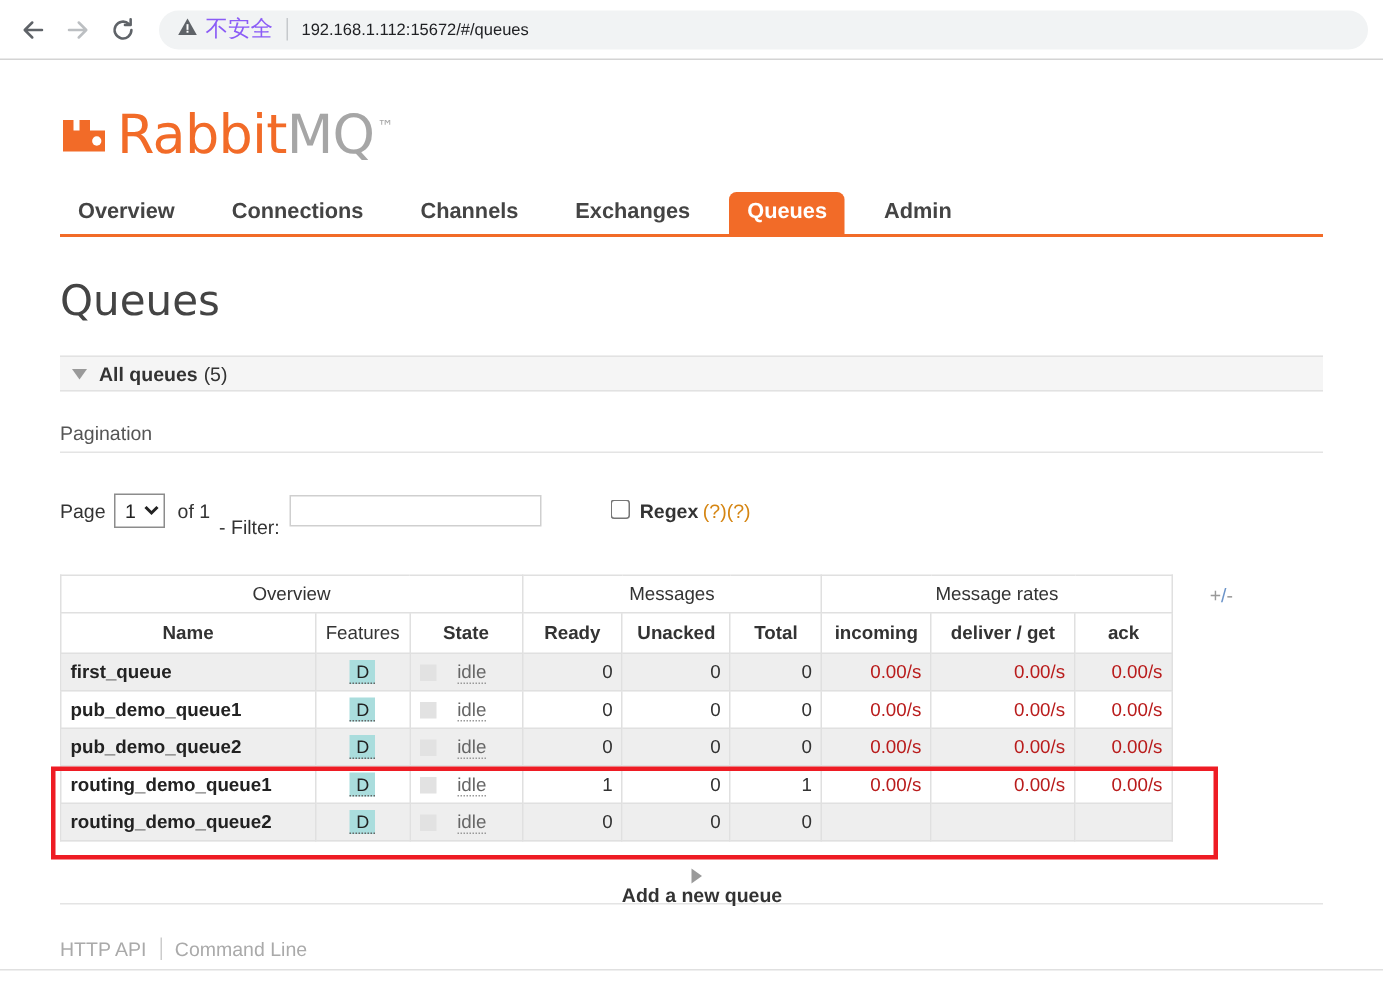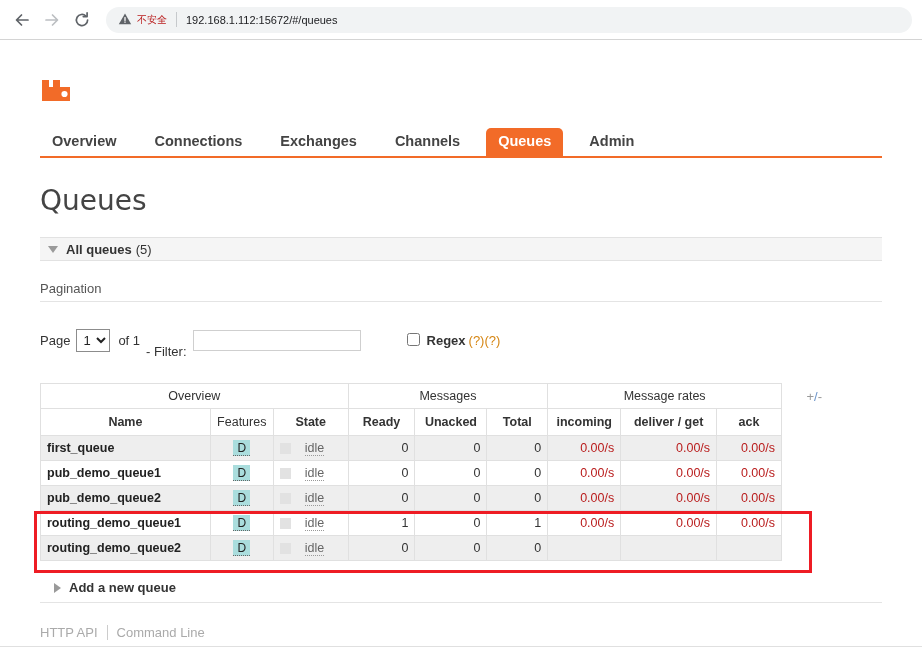--- a/index.html
+++ b/index.html
@@ -40,22 +40,22 @@
     background: #f1f3f4;
     border-radius: 13px;
     display: flex;
     align-items: center;
     padding: 0 12px;
     box-sizing: border-box;
   }
   #security-warning {
     display: flex;
     align-items: center;
-    color: #b91c1c;
-    font-size: 10px;
+    color: #8b5cf6;
+    font-size: 15px;
     flex: none;
     text-align: center;
   }
   #security-warning .warn-text { margin-left: 5px; }
   #omnibox .divider {
     width: 1px;
     height: 15px;
     background: #c6c9cc;
     margin: 0 9px;
     flex: none;
@@ -330,20 +330,21 @@
     height: 24px;
     display: flex;
     align-items: center;
     padding-left: 14px;
     box-sizing: border-box;
     font-size: 13px;
     font-weight: bold;
     color: #333333;
     border-bottom: 1px solid #e4e4e4;
     padding-bottom: 6px;
+    flex-direction: column;
   }
 
   
   #footer {
     margin-top: 22px;
     font-size: 13px;
     color: #aaaaaa;
     display: flex;
     align-items: center;
   }
@@ -407,27 +408,30 @@
 <div id="page">
   <div id="content">
 
     <div id="logo">
       <div id="logo-mark">
         <svg width="34" height="34" viewBox="0 0 34 34">
           <path d="M2 10 H9 V17 H13 V10 H20 V17 H30 V31 H2 Z" fill="#f26b28"></path>
           <circle cx="24.5" cy="24" r="3.1" fill="#ffffff"></circle>
         </svg>
       </div>
+      <div id="logo-word">
+        <span class="logo-rabbit">Rabbit</span><span class="logo-mq">MQ</span><span class="logo-tm">™</span>
+      </div>
     </div>
 
     <div id="nav">
       <div class="nav-item">Overview</div>
       <div class="nav-item">Connections</div>
+      <div class="nav-item">Channels</div>
       <div class="nav-item">Exchanges</div>
-      <div class="nav-item">Channels</div>
       <div class="nav-item active">Queues</div>
       <div class="nav-item">Admin</div>
     </div>
 
     <h1 id="page-title">Queues</h1>
 
     <div class="section-head">
       <span class="tri down"></span>
       <b>All queues</b>
       <span class="count">(5)</span>

